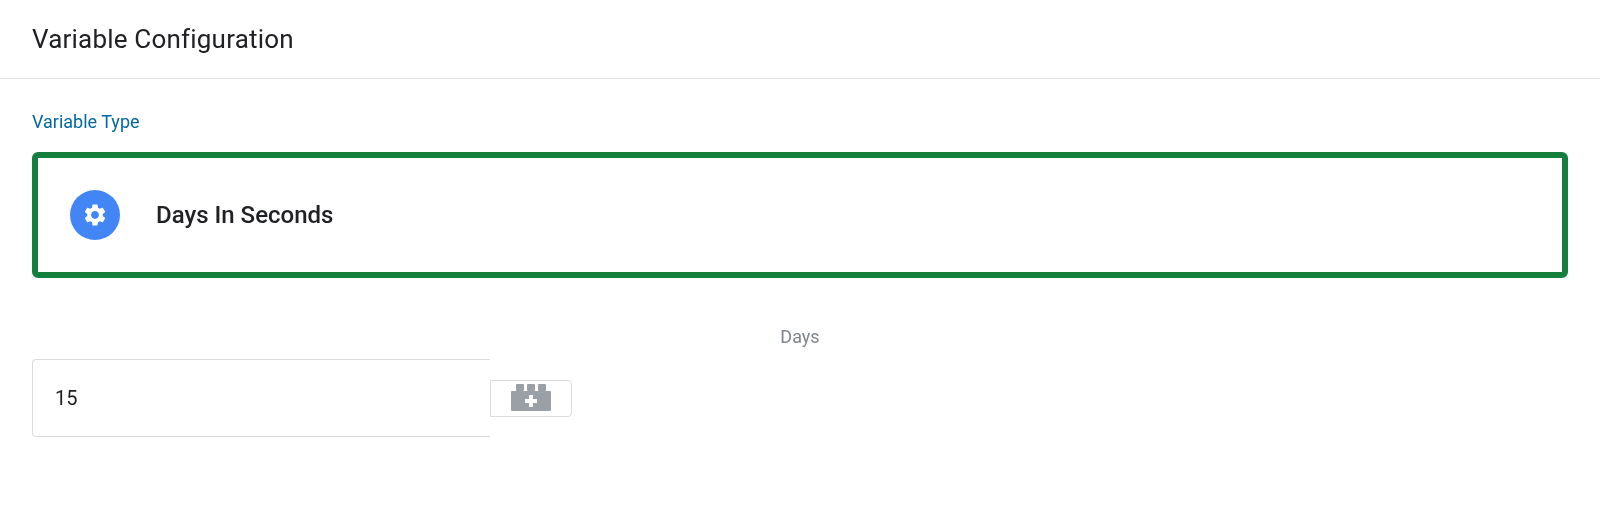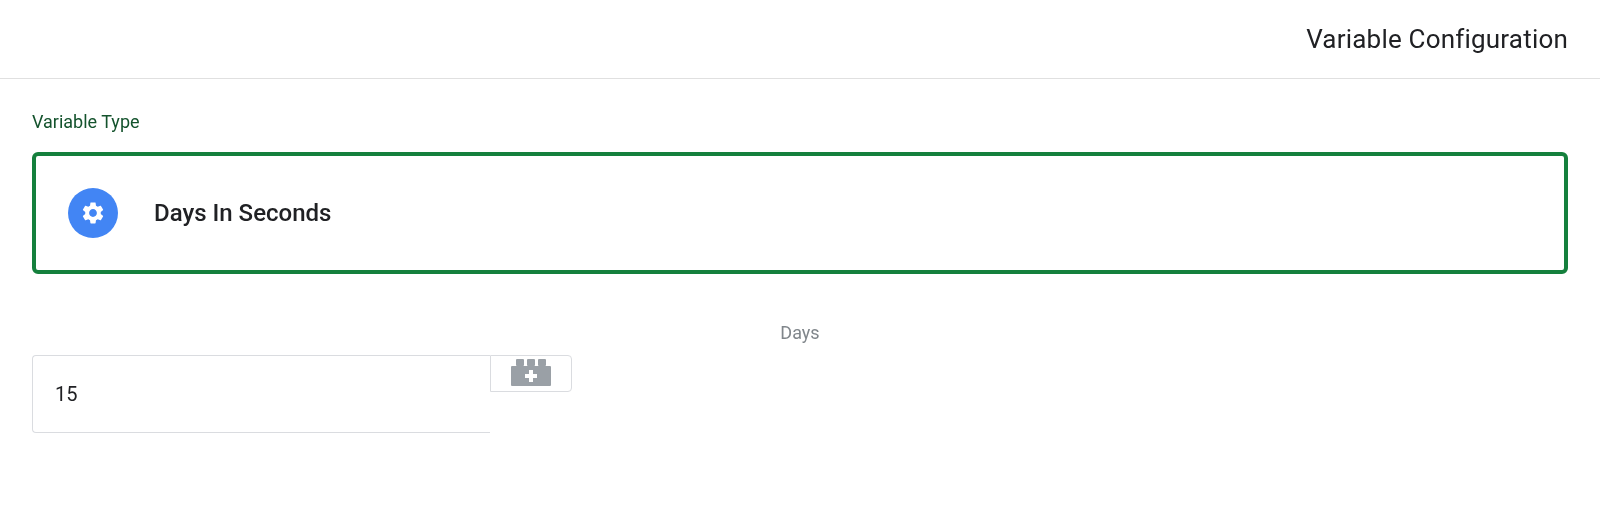--- a/index.html
+++ b/index.html
@@ -15,33 +15,32 @@
     }
     .header {
       padding: 24px 32px 24px 32px;
       border-bottom: 1px solid #e0e0e0;
     }
     .header-title {
       font-size: 26px;
       font-weight: 400;
       color: #202124;
       letter-spacing: 0.2px;
-      text-align: right;
     }
     .content {
       padding: 32px;
     }
     .section-label {
       font-size: 18px;
-      color: #14532d;
+      color: #0369a1;
       font-weight: 400;
       margin-bottom: 20px;
     }
     .type-card {
-      border: 4px solid #15803d;
+      border: 6px solid #15803d;
       border-radius: 6px;
       padding: 32px 32px;
       display: flex;
       align-items: center;
       gap: 36px;
       margin-bottom: 48px;
     }
     .type-icon-circle {
       width: 50px;
       height: 50px;
@@ -67,21 +66,21 @@
     }
     .field-label {
       font-size: 18px;
       color: #80868b;
       font-weight: 400;
       margin-bottom: 12px;
       text-align: center;
     }
     .input-row {
       display: flex;
-      align-items: flex-start;
+      align-items: center;
       width: 540px;
     }
     .text-input {
       flex: 1;
       border: 1px solid #dadce0;
       border-right: none;
       border-radius: 4px 0 0 4px;
       padding: 18px 22px;
       font-size: 20px;
       color: #202124;

